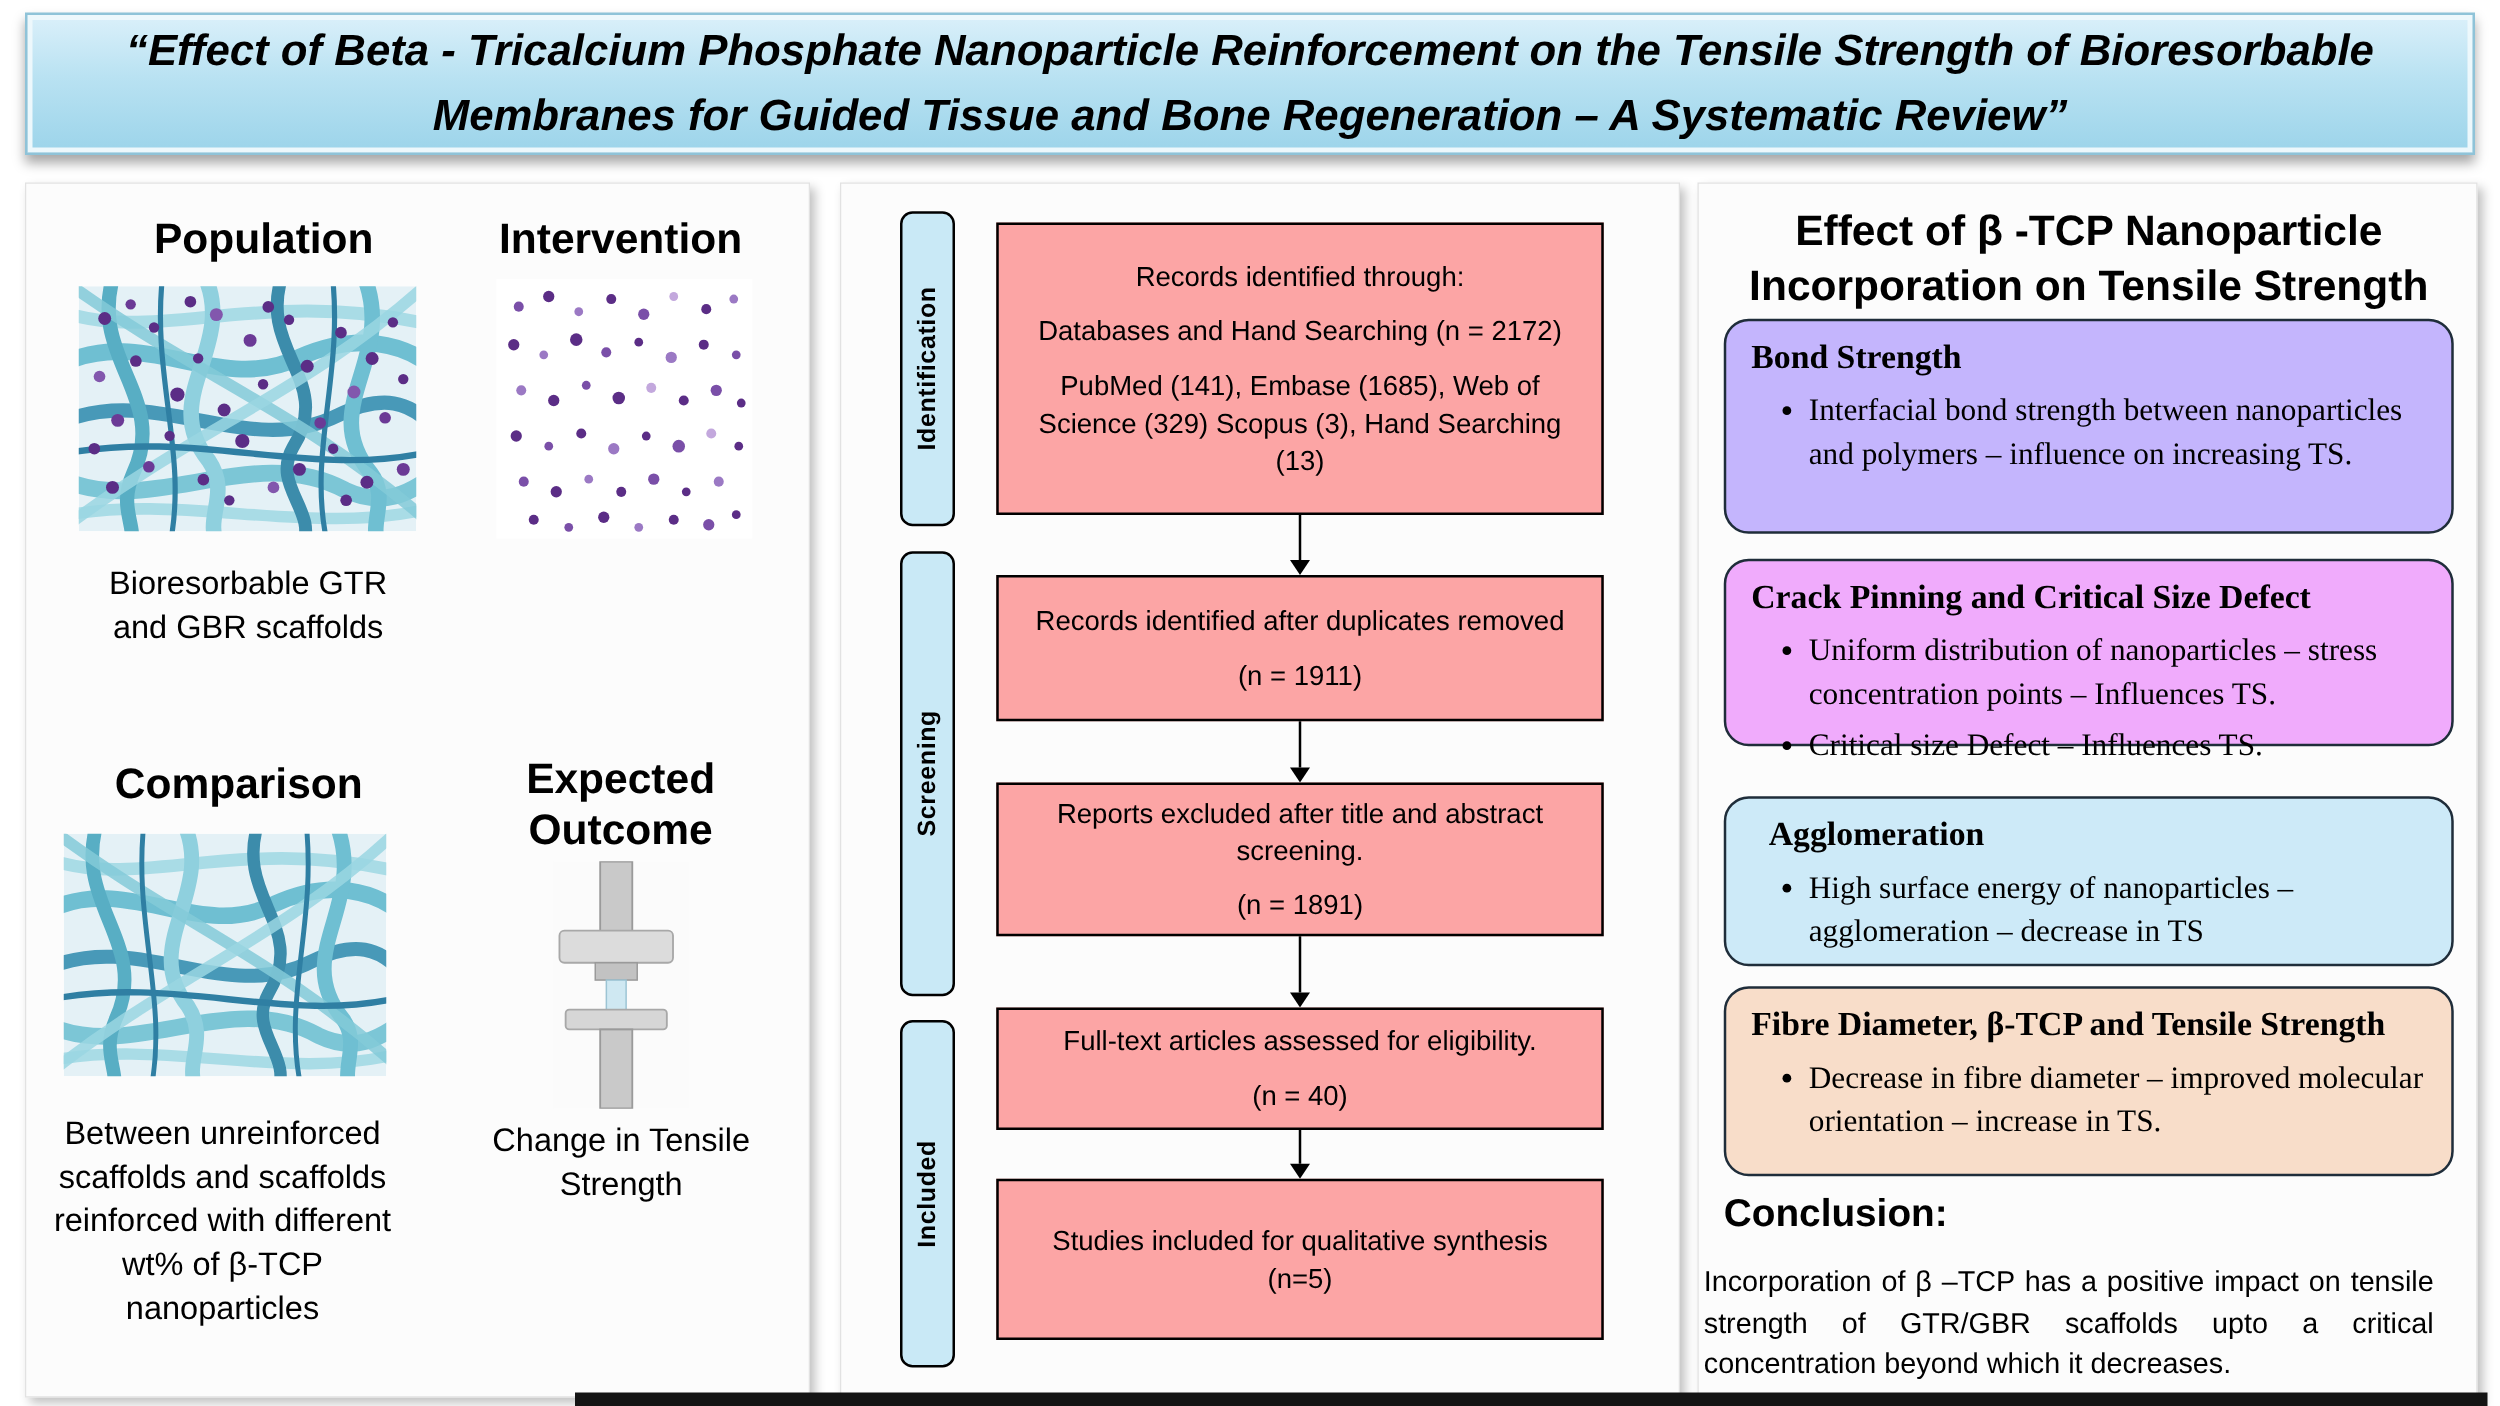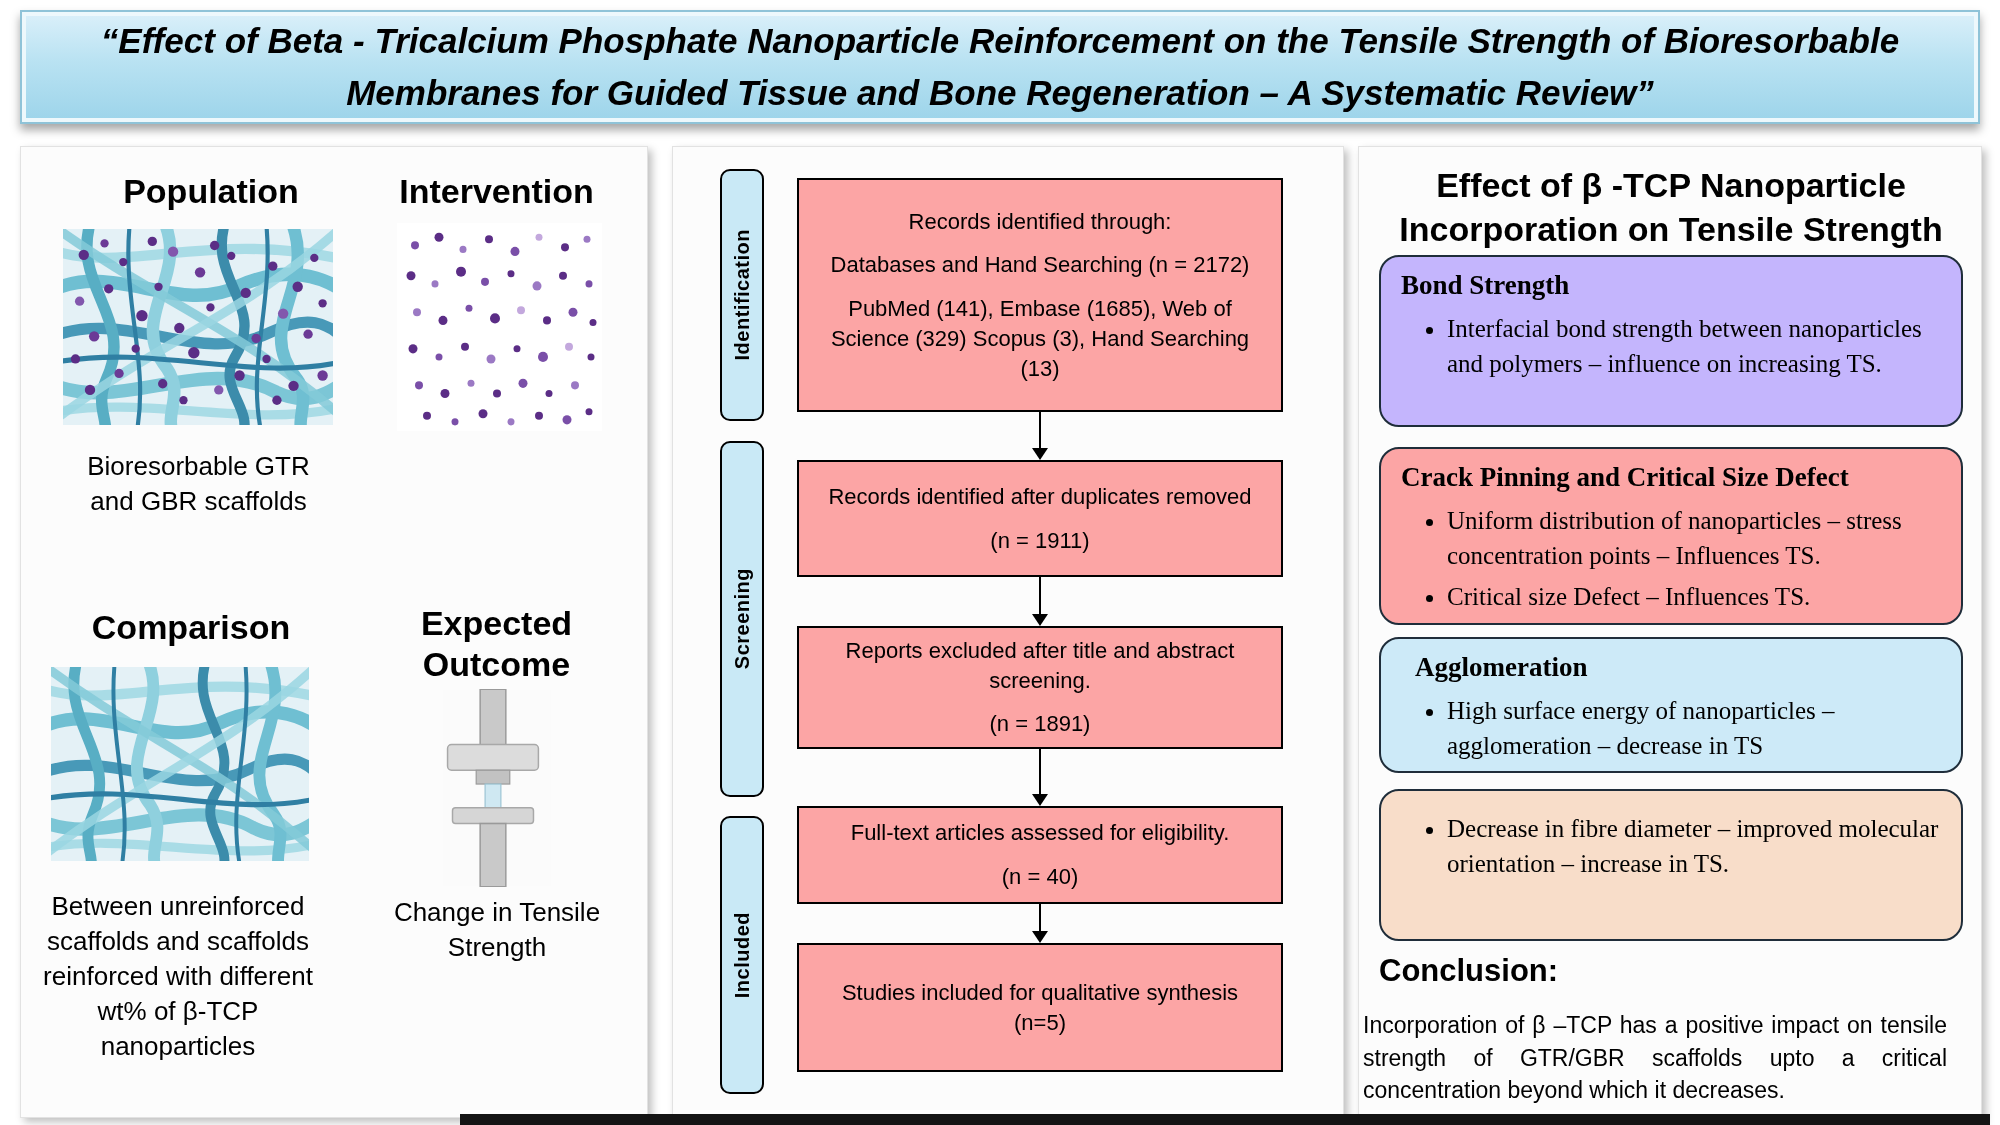--- a/index.html
+++ b/index.html
@@ -305,36 +305,37 @@
 
   <div class="effect-heading">Effect of β -TCP Nanoparticle Incorporation on Tensile Strength</div>
 
   <div class="effect-box" style="top: 108px; height: 172px; background-color: #c4b5fd;">
     <div class="effect-title">Bond Strength</div>
     <ul>
       <li>Interfacial bond strength between nanoparticles and polymers – influence on increasing TS.</li>
     </ul>
   </div>
 
-  <div class="effect-box" style="top: 300px; height: 178px; background-color: #fca5a5;">
+  <div class="effect-box" style="top: 300px; height: 150px; background-color: #f0abfc;">
     <div class="effect-title">Crack Pinning and Critical Size Defect</div>
     <ul>
       <li>Uniform distribution of nanoparticles – stress concentration points – Influences TS.</li>
       <li>Critical size Defect – Influences TS.</li>
     </ul>
   </div>
 
   <div class="effect-box" style="top: 490px; height: 136px; background-color: rgb(205, 234, 248);">
     <div class="effect-title" style="padding-left:14px;">Agglomeration</div>
     <ul>
       <li>High surface energy of nanoparticles – agglomeration – decrease in TS</li>
     </ul>
   </div>
 
   <div class="effect-box" style="top: 642px; height: 152px; background-color: rgb(248, 221, 201);">
+    <div class="effect-title">Fibre Diameter, β-TCP and Tensile Strength</div>
     <ul>
       <li>Decrease in fibre diameter – improved molecular orientation – increase in TS.</li>
     </ul>
   </div>
 
   <div class="conclusion-heading">Conclusion:</div>
   <div class="conclusion-text">Incorporation of β –TCP has a positive impact on tensile strength of GTR/GBR scaffolds upto a critical concentration beyond which it decreases.</div>
 </div>
 
 <div class="bottom-strip"></div>

